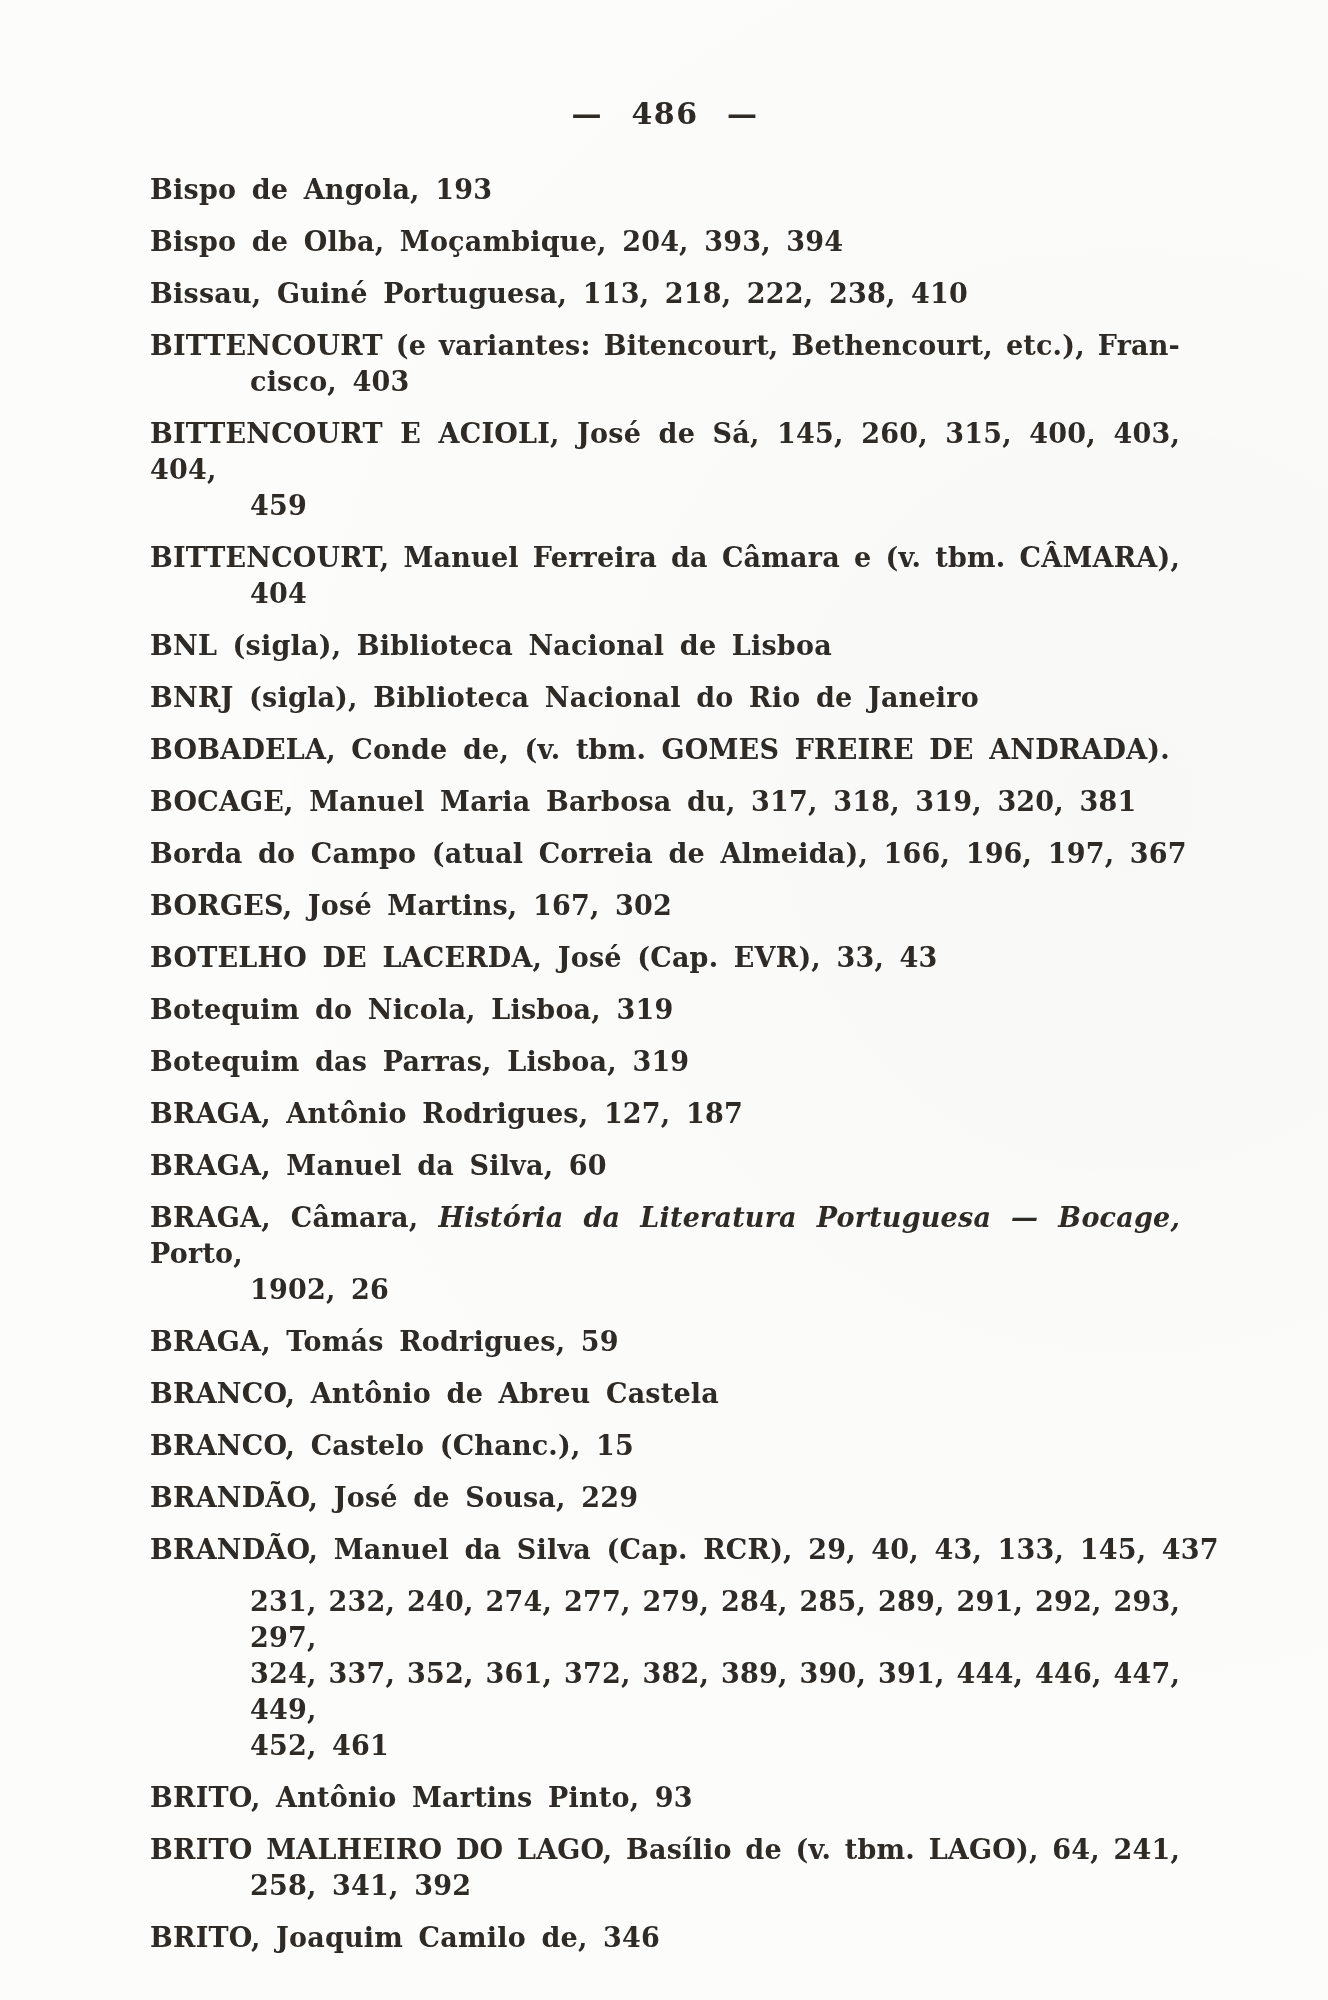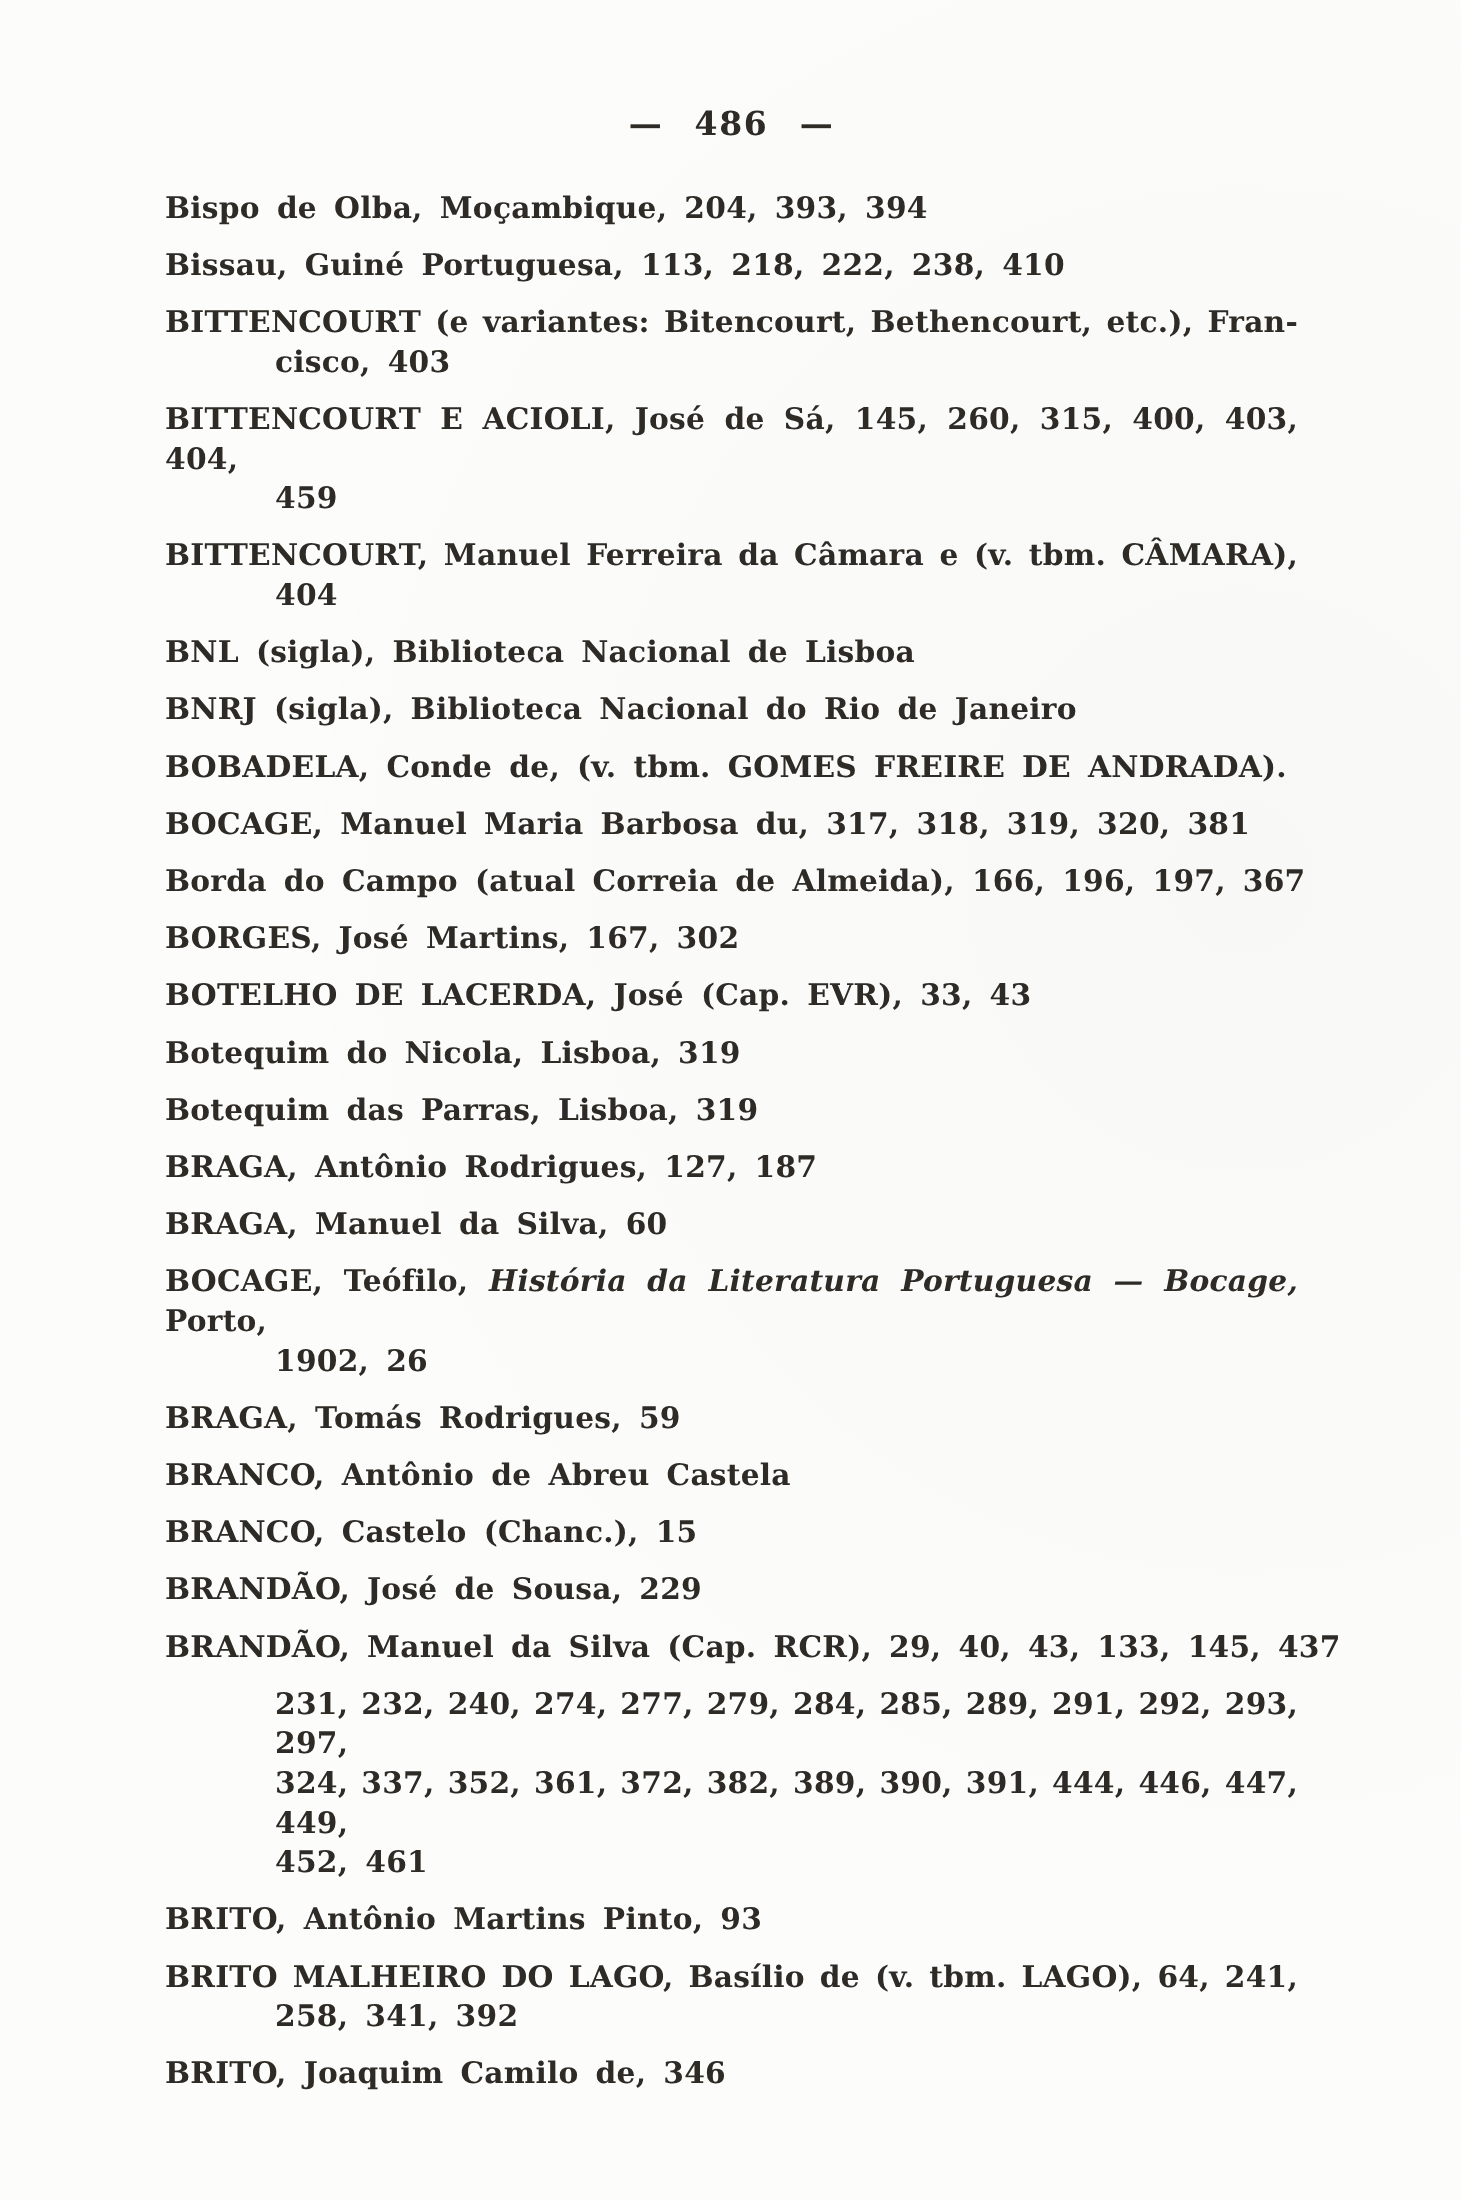--- a/index.html
+++ b/index.html
@@ -54,20 +54,23 @@
     font-style: italic;
   }
 </style>
 </head>
 <body>
 
 <div class="page">
   <div class="page-header">— 486 —</div>
   <div>
       <div class="entry">
+        <div class="line"><span class="seg">Bispo de Angola, 193</span></div>
+      </div>
+      <div class="entry">
         <div class="line"><span class="seg">Bispo de Olba, Moçambique, 204, 393, 394</span></div>
       </div>
       <div class="entry">
         <div class="line"><span class="seg">Bissau, Guiné Portuguesa, 113, 218, 222, 238, 410</span></div>
       </div>
       <div class="entry">
         <div class="line just"><span class="seg">BITTENCOURT (e variantes: Bitencourt, Bethencourt, etc.), Fran-</span></div>
         <div class="line cont"><span class="seg">cisco, 403</span></div>
       </div>
       <div class="entry">
@@ -105,21 +108,21 @@
       <div class="entry">
         <div class="line"><span class="seg">Botequim das Parras, Lisboa, 319</span></div>
       </div>
       <div class="entry">
         <div class="line"><span class="seg">BRAGA, Antônio Rodrigues, 127, 187</span></div>
       </div>
       <div class="entry">
         <div class="line"><span class="seg">BRAGA, Manuel da Silva, 60</span></div>
       </div>
       <div class="entry">
-        <div class="line just"><span class="seg">BOCAGE, Teófilo, </span><span class="seg seg-italic">História da Literatura Portuguesa — Bocage,</span><span class="seg"> Porto,</span></div>
+        <div class="line just"><span class="seg">BRAGA, Câmara, </span><span class="seg seg-italic">História da Literatura Portuguesa — Bocage,</span><span class="seg"> Porto,</span></div>
         <div class="line cont"><span class="seg">1902, 26</span></div>
       </div>
       <div class="entry">
         <div class="line"><span class="seg">BRAGA, Tomás Rodrigues, 59</span></div>
       </div>
       <div class="entry">
         <div class="line"><span class="seg">BRANCO, Antônio de Abreu Castela</span></div>
       </div>
       <div class="entry">
         <div class="line"><span class="seg">BRANCO, Castelo (Chanc.), 15</span></div>

